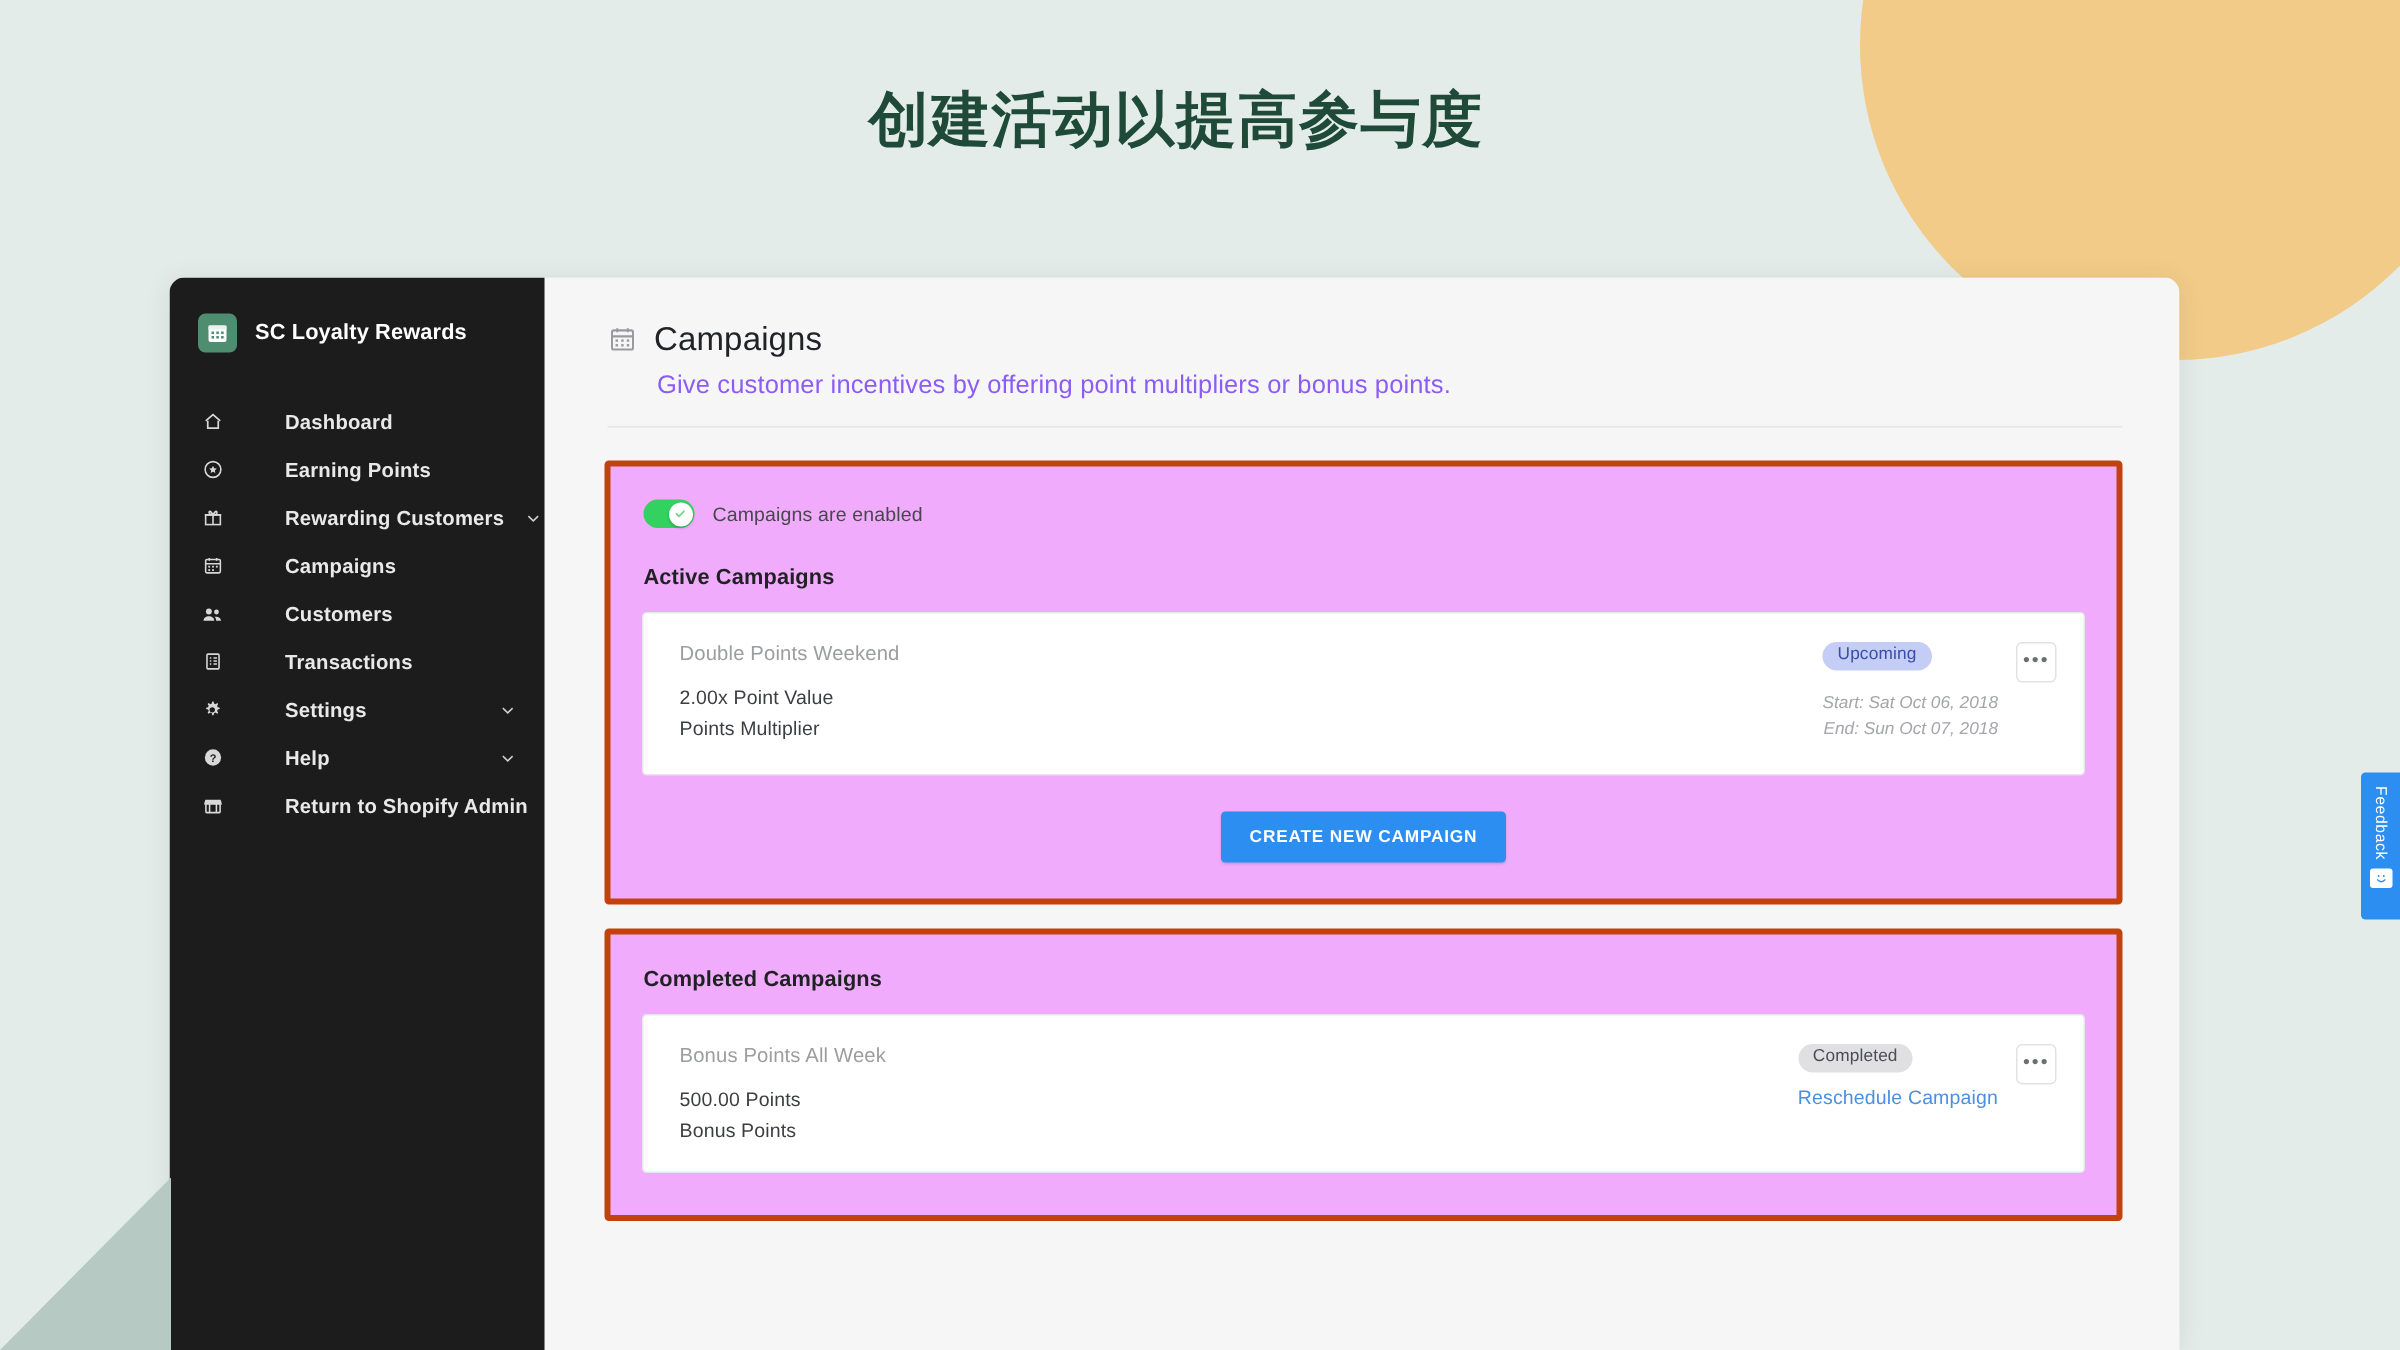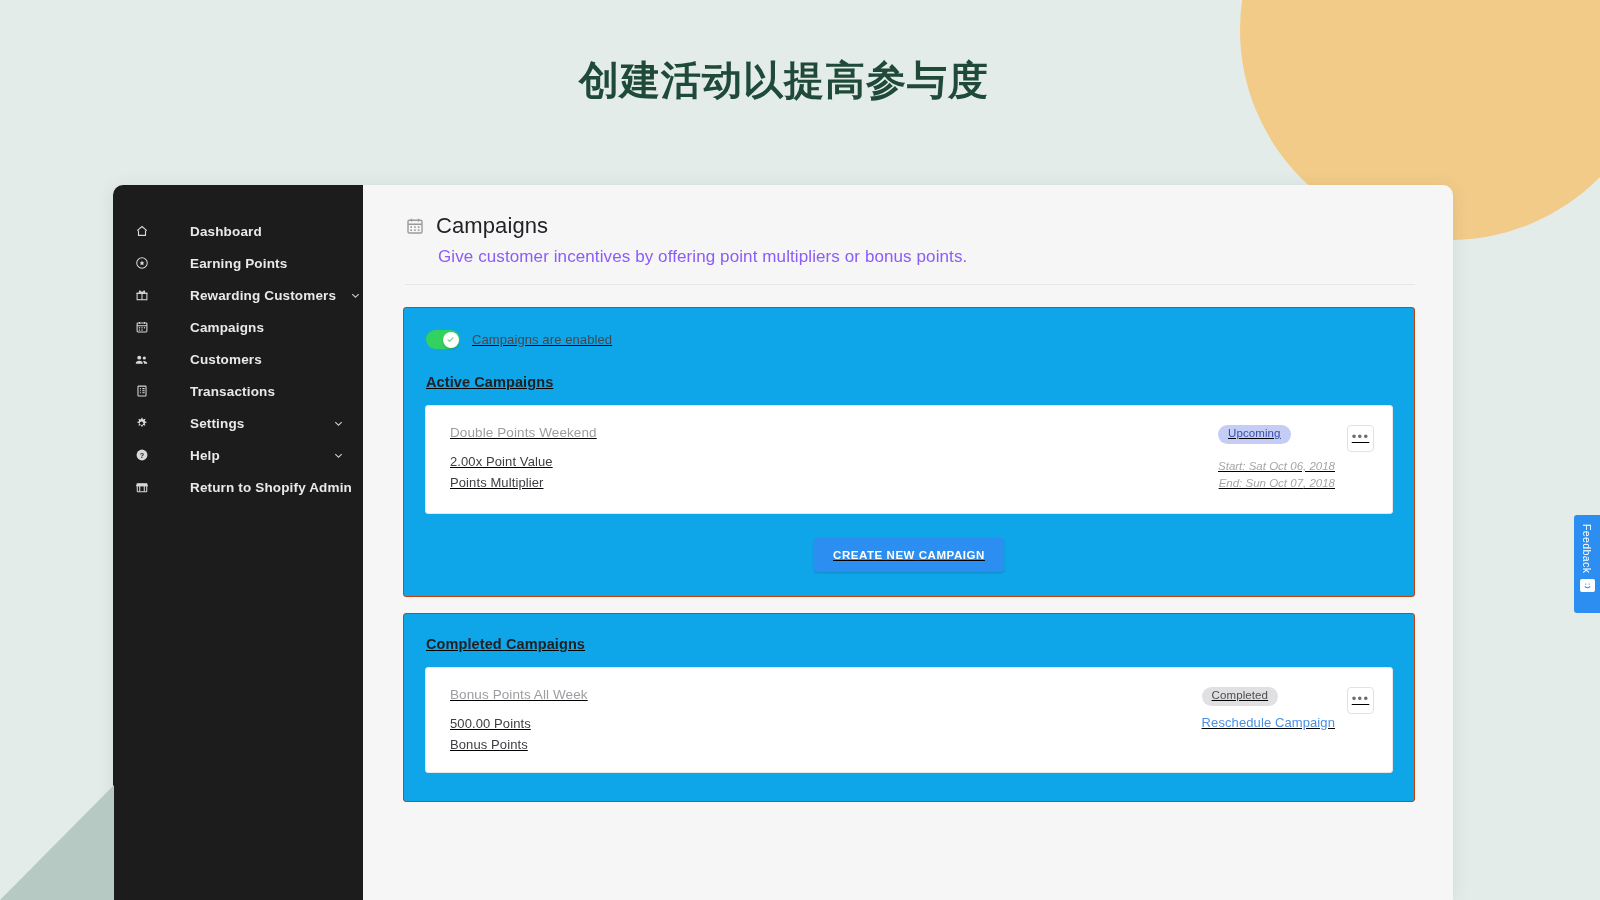--- a/index.html
+++ b/index.html
@@ -162,26 +162,25 @@
     letter-spacing: .1px;
   }
   .ch-divider {
     margin-top: 17px;
     height: 1px;
     background: #e6e6e8;
   }
 
   
   .panel {
-    background: #0ea5e9;
-    border: 1px solid #c2410c;
+    background: #f0abfc;
+    border: 4px solid #c2410c;
     border-radius: 3px;
     margin-top: 22px;
     padding: 22px 21px 24px 21px;
-    text-decoration: underline;
   }
   .panel.second { margin-top: 16px; padding-bottom: 28px; }
 
   .toggle-row {
     display: flex;
     align-items: center;
     gap: 12px;
     padding-left: 1px;
   }
   .toggle {
@@ -359,20 +358,37 @@
 <body>
 
 <div class="deco-circle"></div>
 
 <h1 class="page-heading">创建活动以提高参与度</h1>
 
 <div class="app-window">
 
   <aside class="sidebar">
 
+    <div class="brand">
+      <span class="brand-logo">
+        <svg width="16" height="16" viewBox="0 0 16 16">
+          <rect x="2" y="3" width="12" height="11" rx="1.4" fill="#ffffff"></rect>
+          <rect x="2" y="3" width="12" height="2.6" fill="#e8f2ec"></rect>
+          <g fill="#4f8d71">
+            <rect x="4" y="7" width="1.7" height="1.7"></rect>
+            <rect x="7.2" y="7" width="1.7" height="1.7"></rect>
+            <rect x="10.4" y="7" width="1.7" height="1.7"></rect>
+            <rect x="4" y="10" width="1.7" height="1.7"></rect>
+            <rect x="7.2" y="10" width="1.7" height="1.7"></rect>
+            <rect x="10.4" y="10" width="1.7" height="1.7"></rect>
+          </g>
+        </svg>
+      </span>
+      <span class="brand-name">SC Loyalty Rewards</span>
+    </div>
 
     <nav class="nav">
 
       <div class="nav-item">
         <span class="nav-icon">
           <svg width="14" height="14" viewBox="0 0 16 16" fill="none" stroke="currentColor" stroke-width="1.3">
             <path d="M2.5 7.5L8 2.8l5.5 4.7"></path>
               <path d="M4 7.4v5.6h8V7.4"></path>
           </svg>
         </span>

